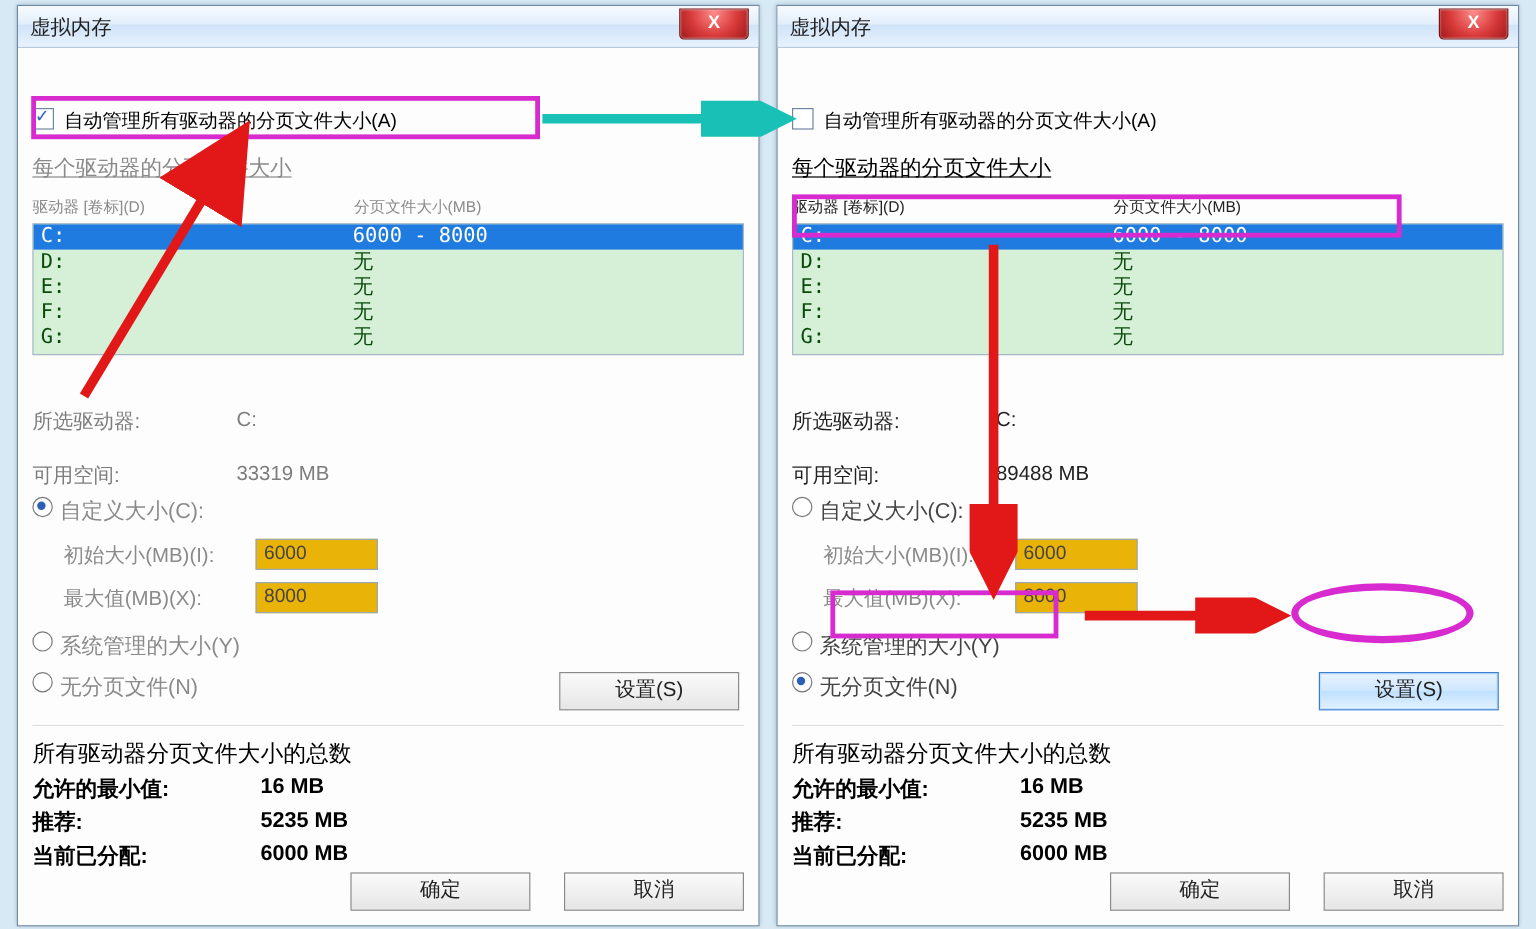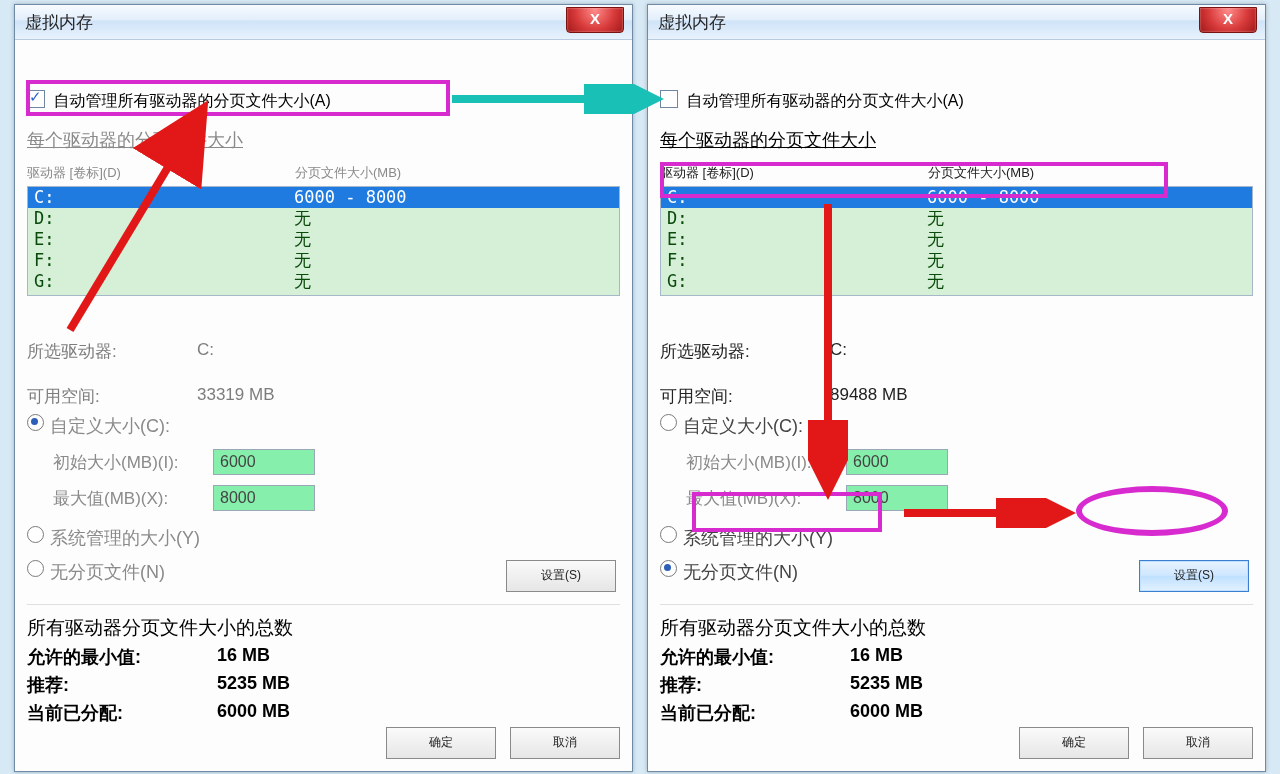--- a/index.html
+++ b/index.html
@@ -132,51 +132,51 @@
     display:inline-block; width:15px; height:15px; border:1px solid #7a7a7a; border-radius:50%;
     margin-right:6px; position:relative; background:#fff; vertical-align:-2px;
   }
   .radio.on::after { content:""; position:absolute; left:3px; top:3px; width:7px; height:7px; border-radius:50%; background:#2d5fb8;}
 
   .size-inputs { margin-left: 26px; }
   .size-row { display:flex; align-items:center; margin-top:4px; height:32px; color:#8a8a8a; font-size:17px;}
   .size-row .lbl { width: 160px;}
   .num-input {
     width: 88px; height: 24px;
-    border: 1px solid #9aa7b5; background:#86efac; padding: 0 6px;
+    border: 1px solid #9aa7b5; background:#eab308; padding: 0 6px;
     font-size:16px; color:#444;
   }
 
   .set-btn-wrap { position:absolute; right:4px; }
   .winbtn {
     display:inline-block;
     min-width: 96px; height: 30px;
-    padding: 0 6px;
+    padding: 0 26px;
     background: linear-gradient(#fafafa, #e6e6e6);
     border: 1px solid #8a8a8a;
     text-align:center;
-    font-size:12px; color:#222;
+    font-size:17px; color:#222;
     line-height:28px;
   }
   .winbtn.focus {
     background: linear-gradient(#e8f3ff 0%, #cfe7ff 48%, #bfe0ff 50%, #e2f2ff 100%);
     border: 1px solid #3c7fd0;
     box-shadow: inset 0 0 0 1px #bfe0ff;
   }
 
   .divider { margin-top: 16px; border-top:1px solid #e0e0e0; }
 
   .totals-title { margin-top: 10px; font-size:19px; }
   .tot-row { display:flex; font-size:18px; font-weight:bold; margin-top:4px;}
   .tot-row .tk { width: 190px; }
   .tot-row .tv { }
 
   .btnbar {
     position:absolute; right:0; bottom:0;
-    display:flex; gap:14px;
+    display:flex; gap:28px;
   }
 
   
   .anno {
     position: absolute;
     border: 4px solid #d82bcf;
     pointer-events: none;
     box-sizing: border-box;
   }
   .anno.ellipse { border-radius: 50%; border-width:6px; }

